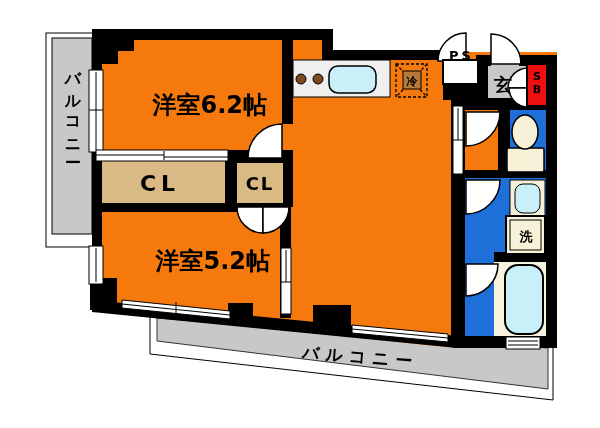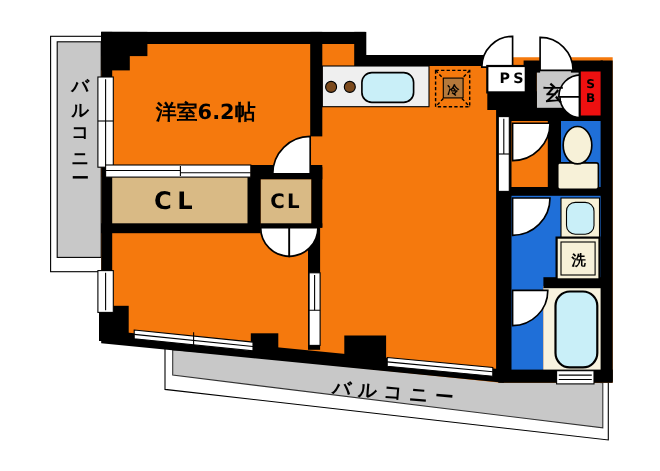--- a/index.html
+++ b/index.html
@@ -1,21 +1,21 @@
 <!DOCTYPE html>
 <html><head>
 <meta charset="utf-8">
 <style>
   html,body{margin:0;padding:0;background:#fff;}
   #plan{position:relative;width:600px;height:428px;background:#fff;overflow:hidden;
         font-family:"DejaVu Sans","Liberation Sans",sans-serif;}
   #plan svg{position:absolute;left:0;top:0;}
   .lbl{position:absolute;color:#000;font-weight:bold;white-space:nowrap;}
   .ctr{text-align:center;}
-  .room-lbl{font-size:19px;}
+  .room-lbl{font-size:24px;text-align:right;}
   .cl-lbl{font-size:22px;letter-spacing:5px;}
   .cl-lbl-sm{font-size:18px;letter-spacing:2px;}
   .ldk-lbl{font-size:20px;letter-spacing:2px;}
   .gen-lbl{font-size:18px;}
   .ps-lbl{font-size:13px;letter-spacing:3px;}
   .sb-lbl{font-size:11px;line-height:13px;white-space:pre-line;}
   .tiny-lbl{font-size:11px;font-weight:bold;}
   .sen-lbl{font-size:13px;}
   .balc-v{writing-mode:vertical-rl;text-orientation:mixed;font-size:16px;
           letter-spacing:5px;height:185px;}
@@ -135,23 +135,24 @@
     <ellipse cx="525" cy="132" rx="13" ry="17" fill="#F7F1D8" stroke="#000" stroke-width="1.5"></ellipse>
     <rect x="510" y="180" width="35" height="38" fill="#F7F1D8" stroke="#000"></rect>
     <rect x="515" y="184" width="25" height="29" rx="8" fill="#C9EFF8" stroke="#000"></rect>
     <rect x="506" y="216" width="39" height="38" fill="#F7F1D8" stroke="#000" stroke-width="2"></rect>
     <rect x="510" y="220" width="31" height="30" fill="none" stroke="#000"></rect>
     <rect x="505" y="265" width="38" height="69" rx="13" fill="#C9EFF8" stroke="#000" stroke-width="2"></rect>
   </g>
 </svg>
 
   <div class="lbl room-lbl ctr" style="left:107px;top:89px;width:160px;">洋室6.2帖</div>
+  <div class="lbl room-lbl ctr" style="left:110px;top:245px;width:160px;">洋室5.2帖</div>
   <div class="lbl cl-lbl ctr" style="left:120px;top:171px;width:80px;">CL</div>
   <div class="lbl cl-lbl-sm ctr" style="left:238px;top:173px;width:44px;">CL</div>
   <div class="lbl gen-lbl ctr" style="left:488px;top:73px;width:30px;">玄</div>
-  <div class="lbl ps-lbl ctr" style="left:444px;top:64px;width:35px;text-align:right;">PS</div>
+  <div class="lbl ps-lbl ctr" style="left:444px;top:48px;width:35px;">PS</div>
   <div class="lbl sb-lbl ctr" style="left:527px;top:70px;width:20px;">S
 B</div>
   <div class="lbl tiny-lbl ctr" style="left:403px;top:74px;width:18px;">冷</div>
   <div class="lbl sen-lbl ctr" style="left:512px;top:228px;width:28px;">洗</div>
   <div class="lbl balc-v" style="left:62px;top:60px;">バルコニー</div>
   <div class="lbl balc-b" style="left:303px;top:341px;">バルコニー</div>
 </div>
 
 </body></html>

